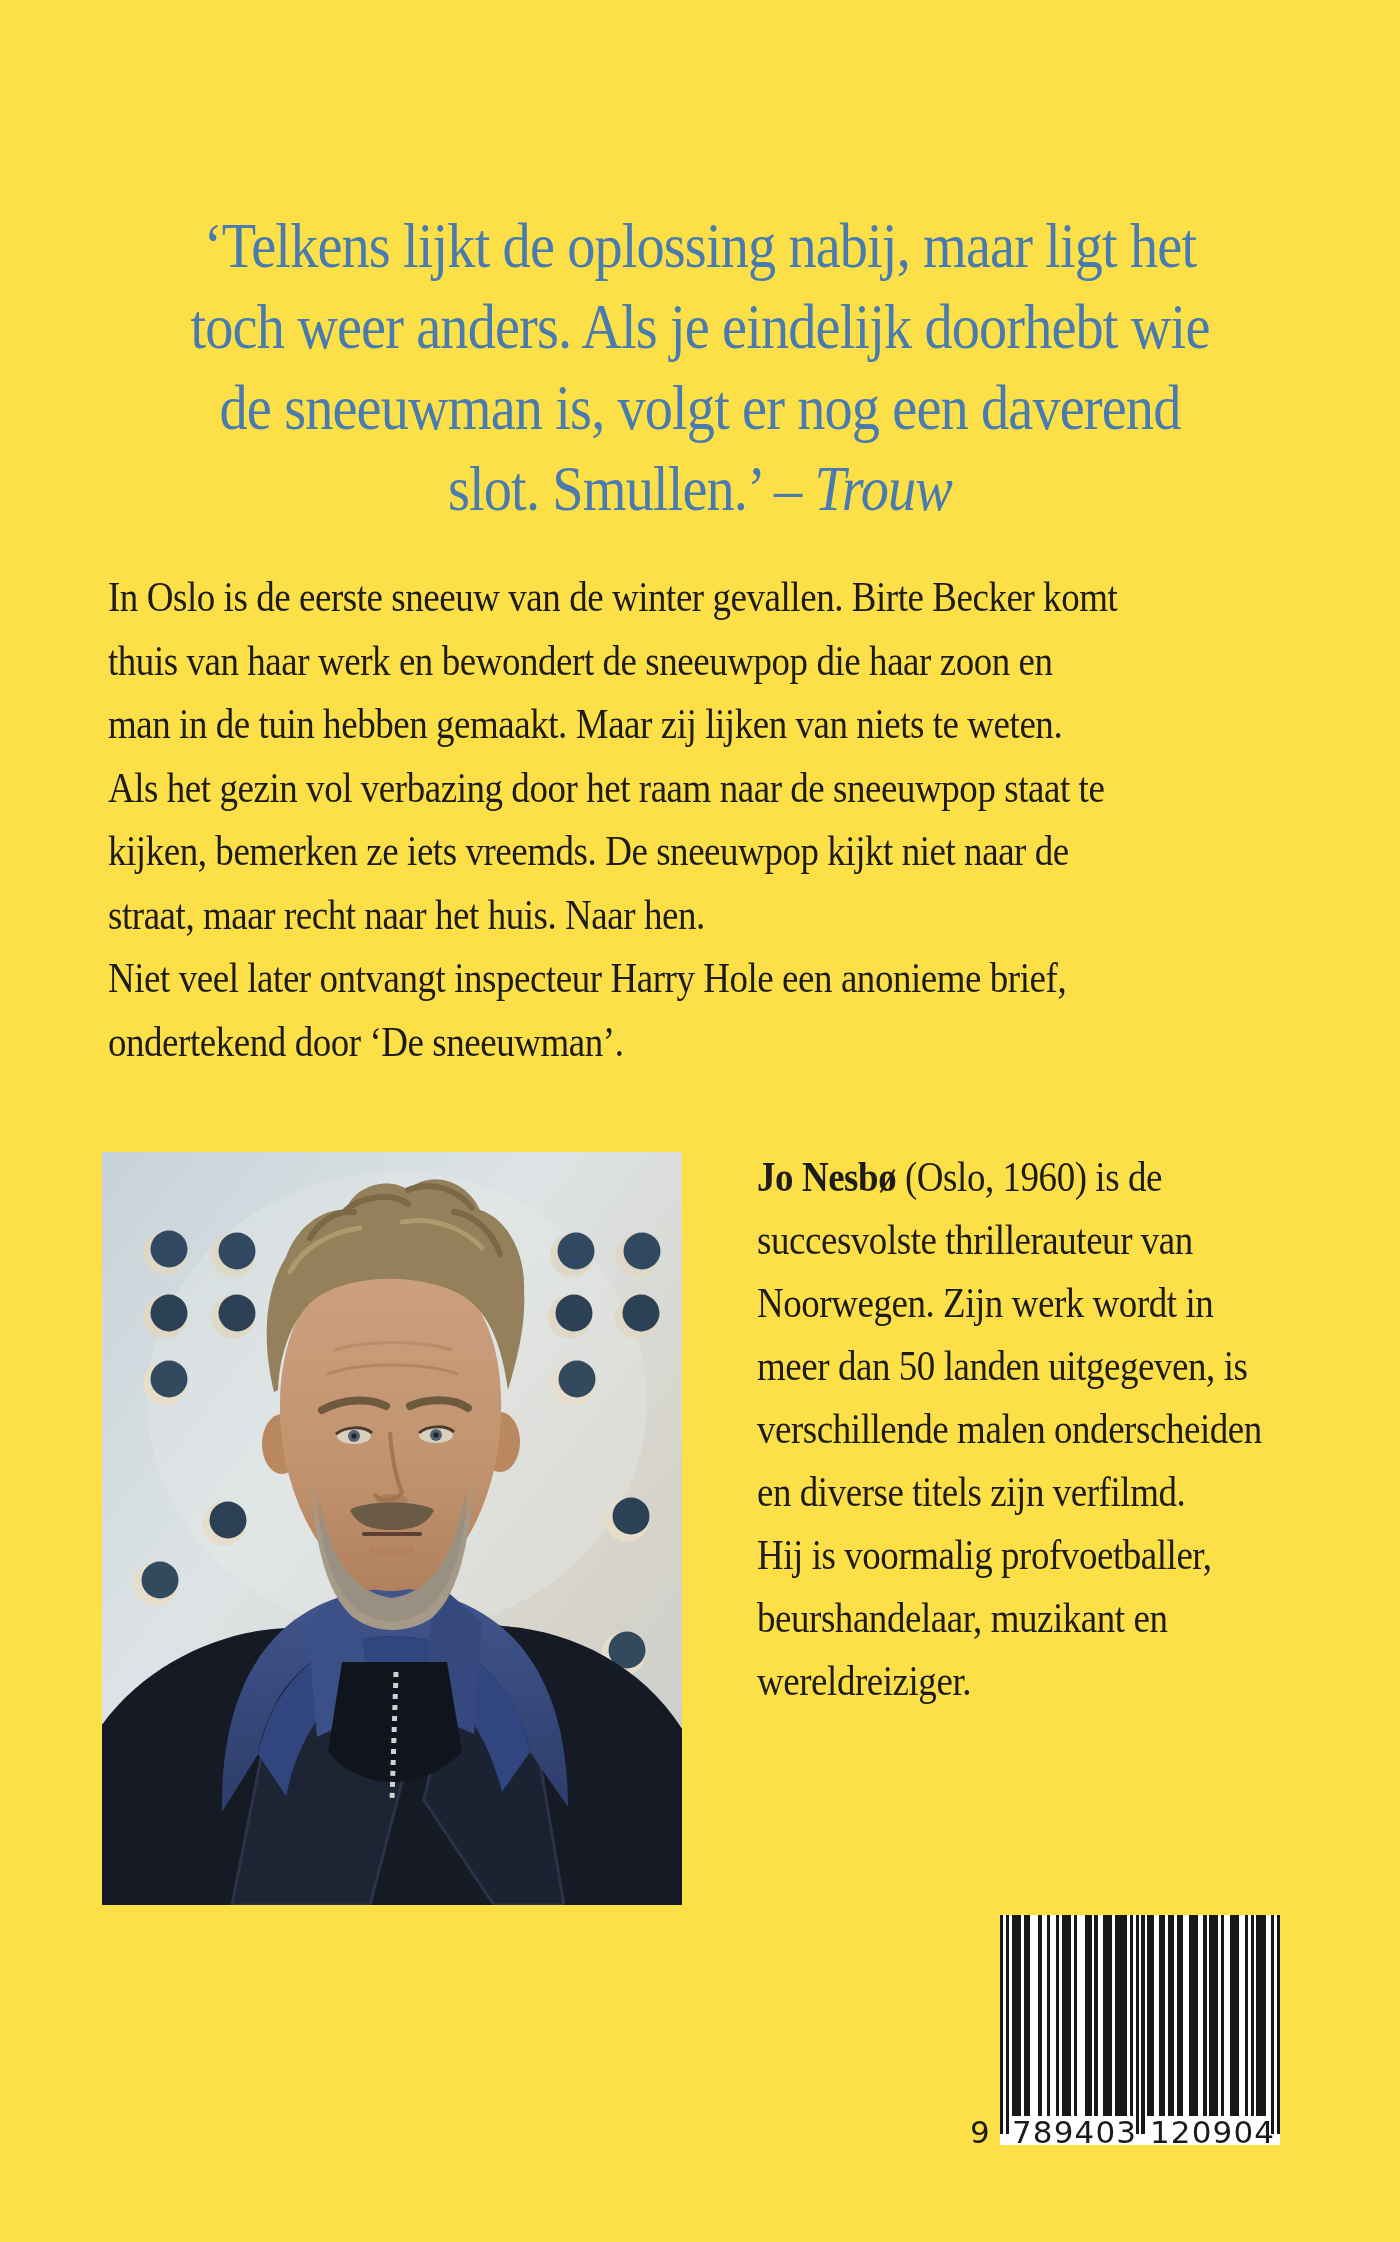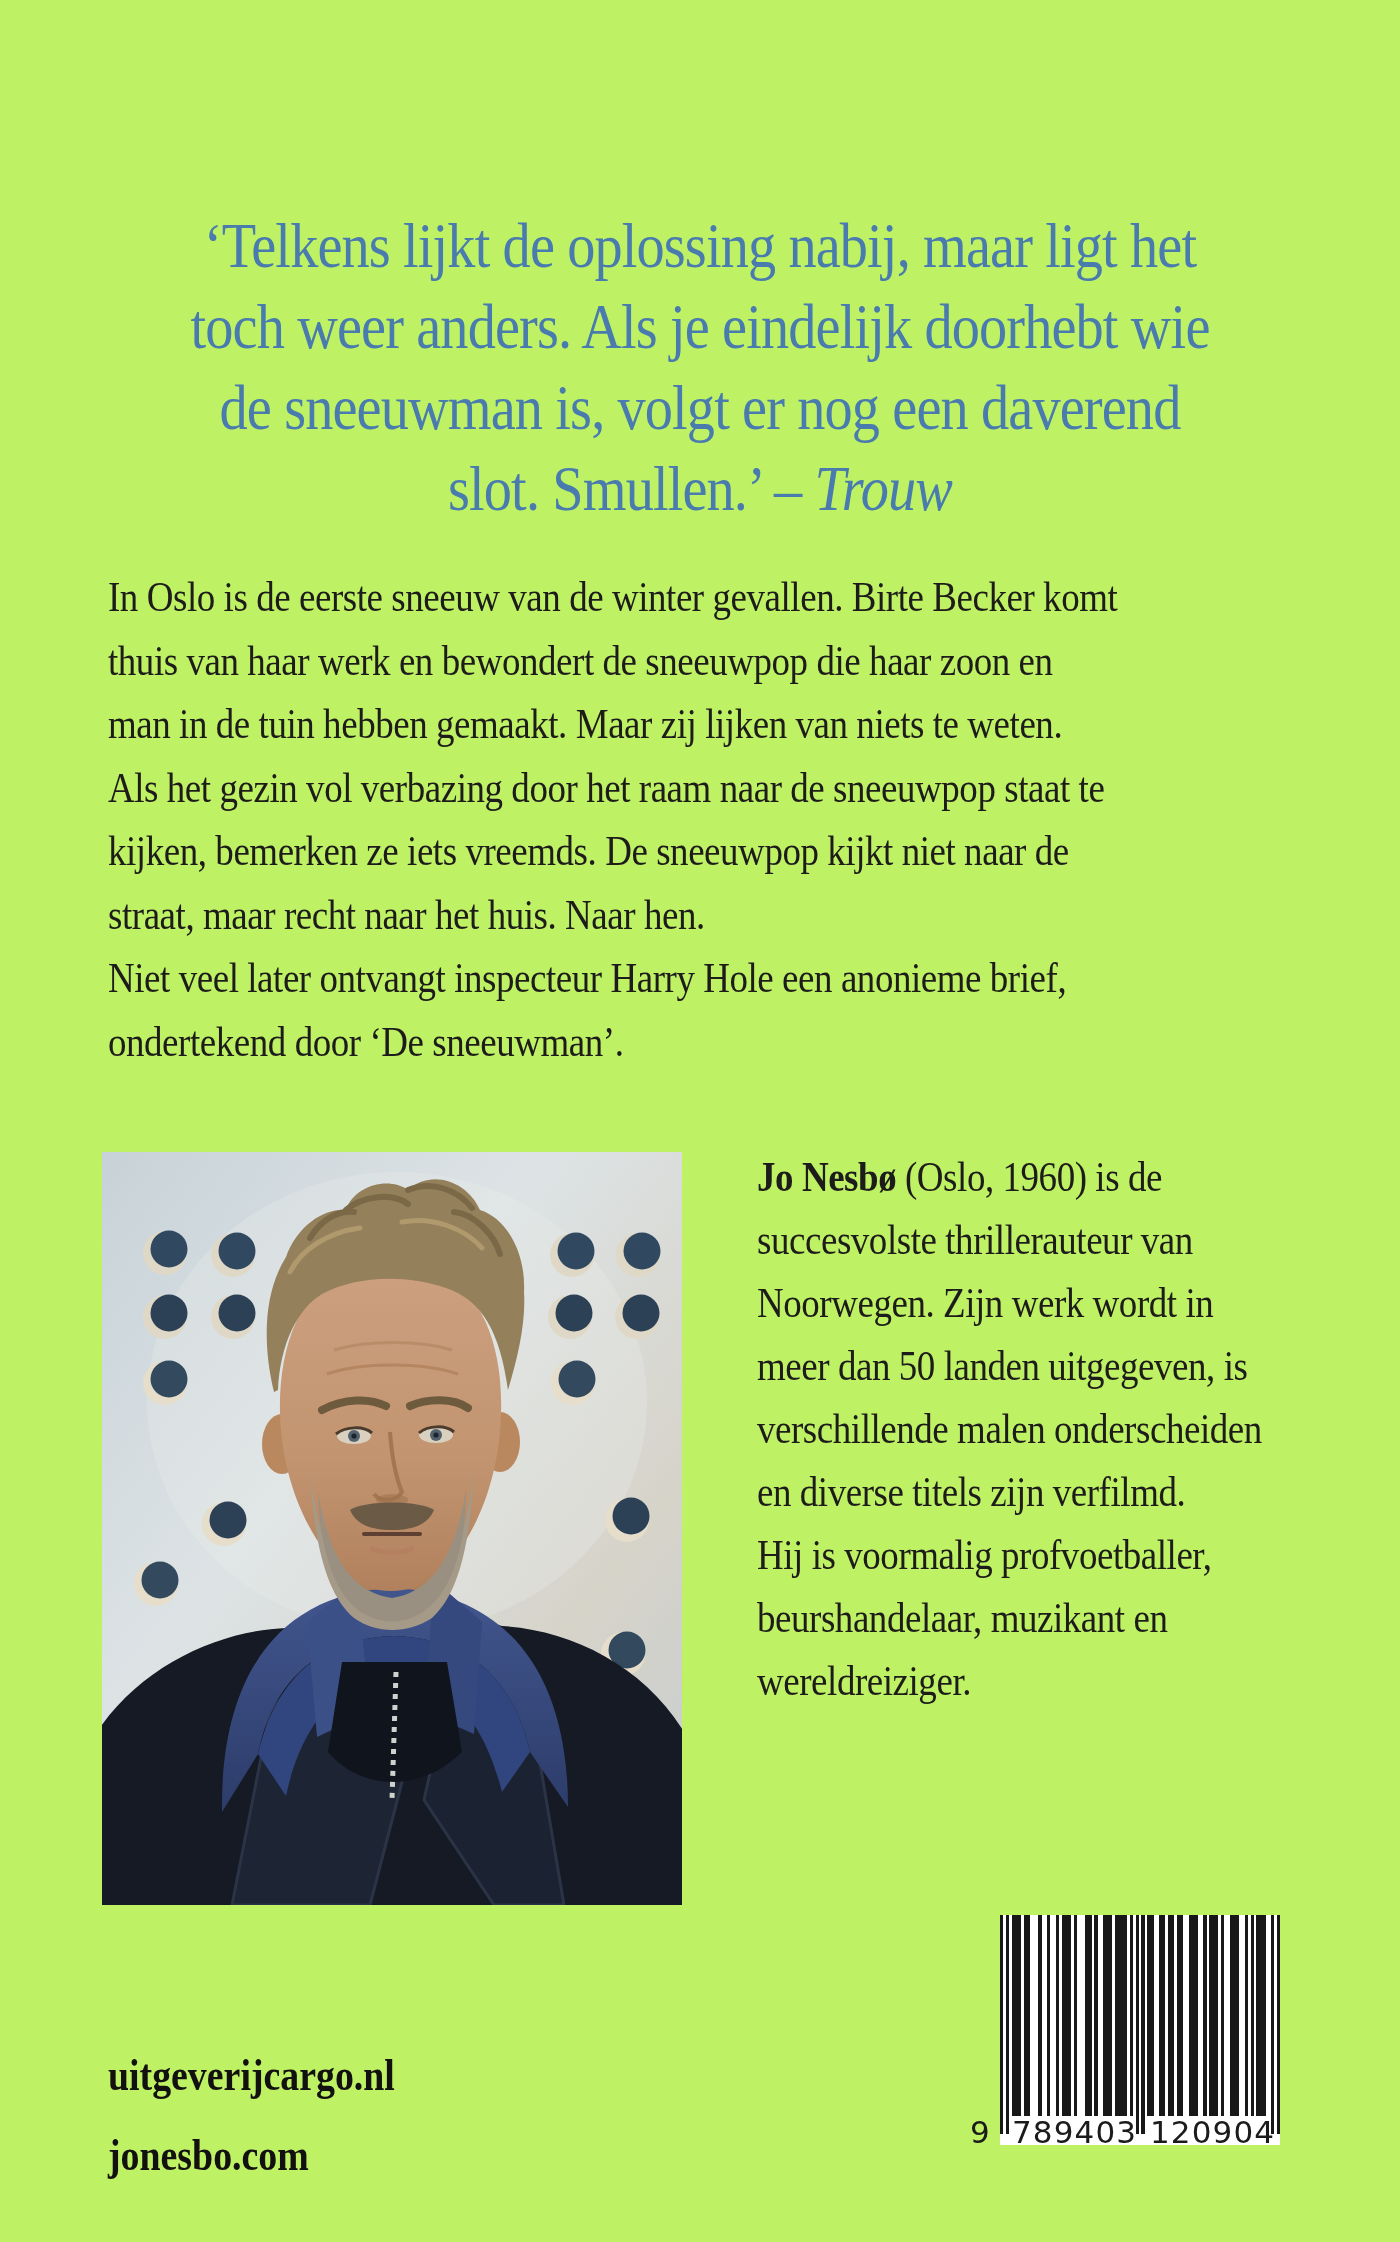--- a/index.html
+++ b/index.html
@@ -1,20 +1,20 @@
 <!DOCTYPE html>
 <html><head>
 <meta charset="utf-8">
 <style>
   html,body{margin:0;padding:0;}
   body{
     width:1400px;height:2242px;overflow:hidden;background:#ffffff;
     font-family:"Liberation Serif", serif;position:relative;
   }
-  .page{position:absolute;inset:0;background:#bef264;}
+  .page{position:absolute;inset:0;background:#fde047;}
 
   
   .quote{position:absolute;top:205px;left:0;width:1400px;text-align:center;color:#4a7bae;}
   .q-line{height:81px;line-height:81px;font-size:64px;white-space:nowrap;
           transform:scaleX(0.88);transform-origin:50% 50%;letter-spacing:-1px;}
   .q-line .src{font-style:italic;}
 
   
   .synopsis{position:absolute;top:566px;left:108px;width:1200px;color:#1e1c1a;}
   .syn-line{height:63.5px;line-height:63.5px;font-size:42px;white-space:nowrap;
@@ -225,26 +225,20 @@
         <div class="bio-line">Noorwegen. Zijn werk wordt in</div>
         <div class="bio-line">meer dan 50 landen uitgegeven, is</div>
         <div class="bio-line">verschillende malen onderscheiden</div>
         <div class="bio-line">en diverse titels zijn verfilmd.</div>
         <div class="bio-line">Hij is voormalig profvoetballer,</div>
         <div class="bio-line">beurshandelaar, muzikant en</div>
         <div class="bio-line">wereldreiziger.</div>
       </div>
   </section>
 
-  <section class="links">
-    <div>
-        <div class="link-line">uitgeverijcargo.nl</div>
-        <div class="link-line">jonesbo.com</div>
-      </div>
-  </section>
 
   <div class="barcode">
     <div class="bars" id="bars">
         <div class="bar guard" style="left: 0px; width: 3.3px;"></div>
         <div class="bar guard" style="left: 5.89px; width: 3.3px;"></div>
         <div class="bar" style="left: 11.79px; width: 3.3px;"></div>
         <div class="bar" style="left: 14.74px; width: 3.3px;"></div>
         <div class="bar" style="left: 17.68px; width: 3.3px;"></div>
         <div class="bar" style="left: 23.58px; width: 3.3px;"></div>
         <div class="bar" style="left: 26.53px; width: 3.3px;"></div>

